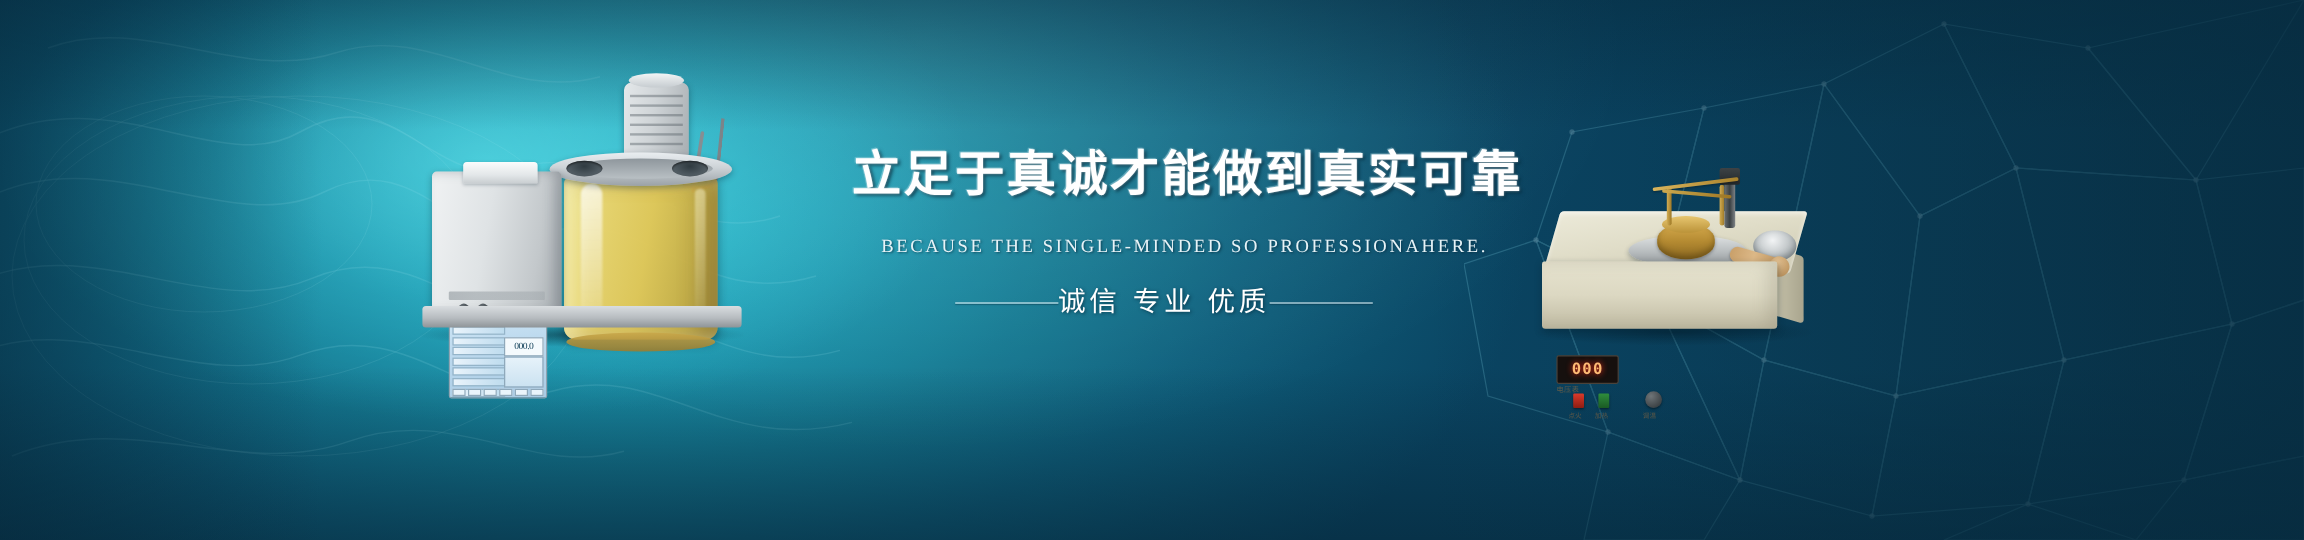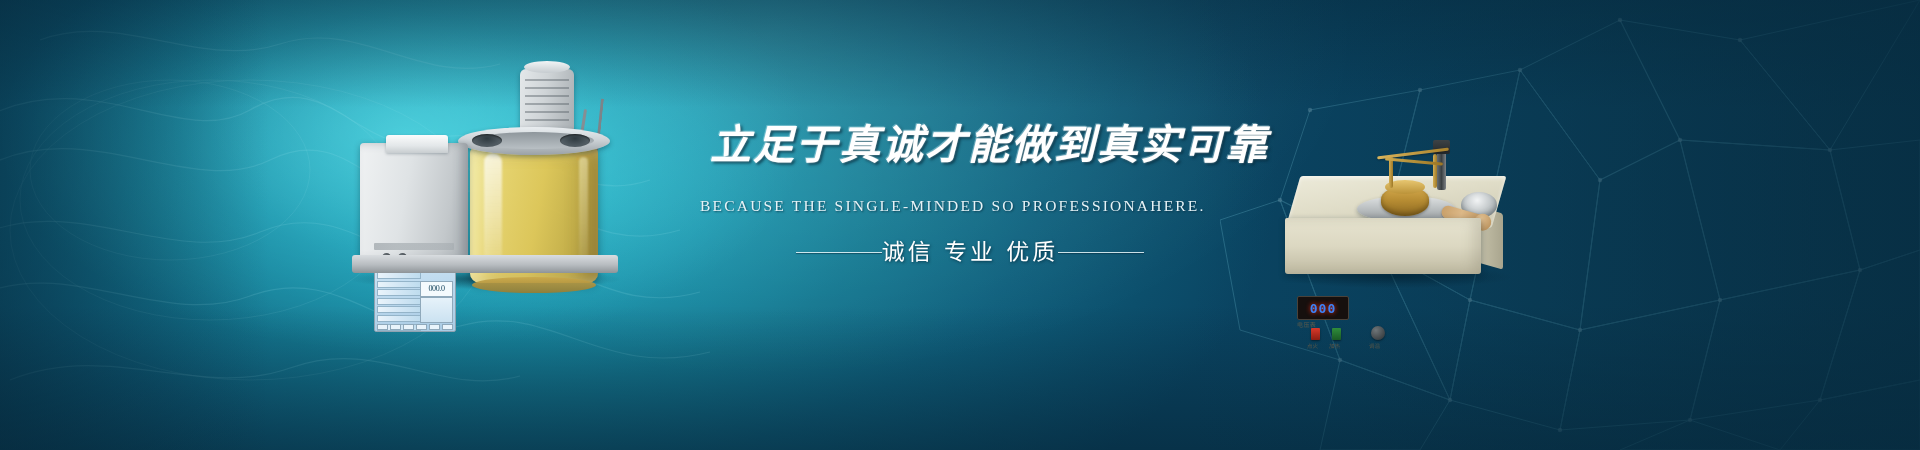--- a/index.html
+++ b/index.html
@@ -68,28 +68,27 @@
     line-height:46px;
     font-weight:700;
     letter-spacing:2px;
     color:#ffffff;
     font-family:"DejaVu Sans","Liberation Sans",sans-serif;
     text-shadow:
       0 0 2px rgba(255,255,255,.55),
       2px 2px 3px rgba(4,40,58,.75),
       -1px -1px 0 rgba(180,235,245,.35);
     white-space:nowrap;
-    font-style:italic;
   }
   .subline{
     position:absolute;
     left:700px;
     top:196px;
     width:540px;
-    text-align:left;
+    text-align:right;
     font-size:15.5px;
     line-height:20px;
     letter-spacing:2.2px;
     color:#e7f3f7;
     font-family:"Liberation Serif","DejaVu Serif",serif;
     text-shadow:1px 1px 2px rgba(4,40,58,.7);
     white-space:nowrap;
   }
   .tagline-row{
     position:absolute;
@@ -306,21 +305,21 @@
     background:linear-gradient(90deg,#c8c4ac,#a9a58e);
     transform:skewY(16deg);
     border-radius:0 3px 3px 0;
   }
   .led{
     position:absolute; left:12px; top:78px; width:50px; height:22px;
     background:#16100e; border:1px solid #4a423a; border-radius:2px;
     display:flex; align-items:center; justify-content:center;
   }
   .led span{
-    color:#3b82f6; font-family:"DejaVu Sans Mono",monospace;
+    color:#fdba74; font-family:"DejaVu Sans Mono",monospace;
     font-size:13px; line-height:13px; letter-spacing:1px; font-weight:700;
     text-shadow:0 0 5px rgba(255,45,24,.95);
   }
   .led-label{
     position:absolute; left:12px; top:102px; font-size:6px; color:#5f5b4a;
     font-family:"DejaVu Sans",sans-serif; letter-spacing:.4px;
   }
   .sw-row{ position:absolute; left:26px; top:110px; display:flex; align-items:flex-end; gap:12px; }
   .sw{ width:9px; height:12px; border-radius:1px;
        background:linear-gradient(180deg,#d9392a,#8d1d12);

